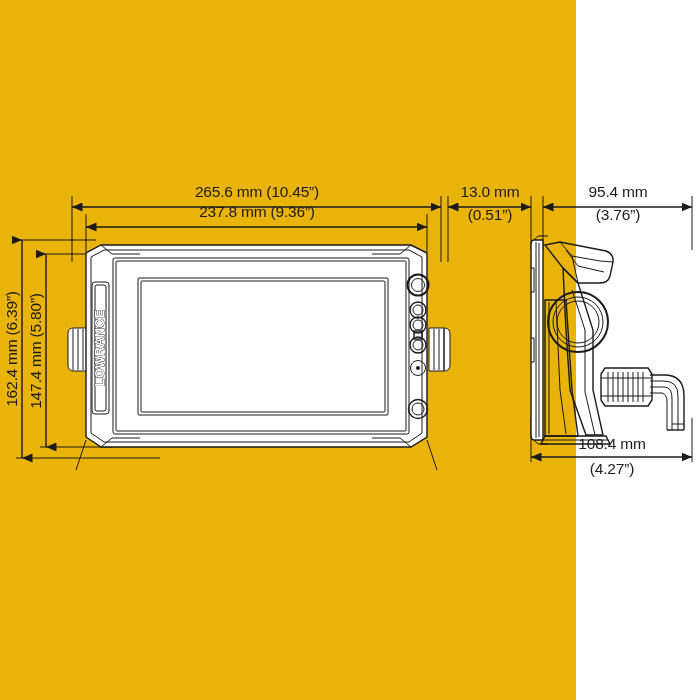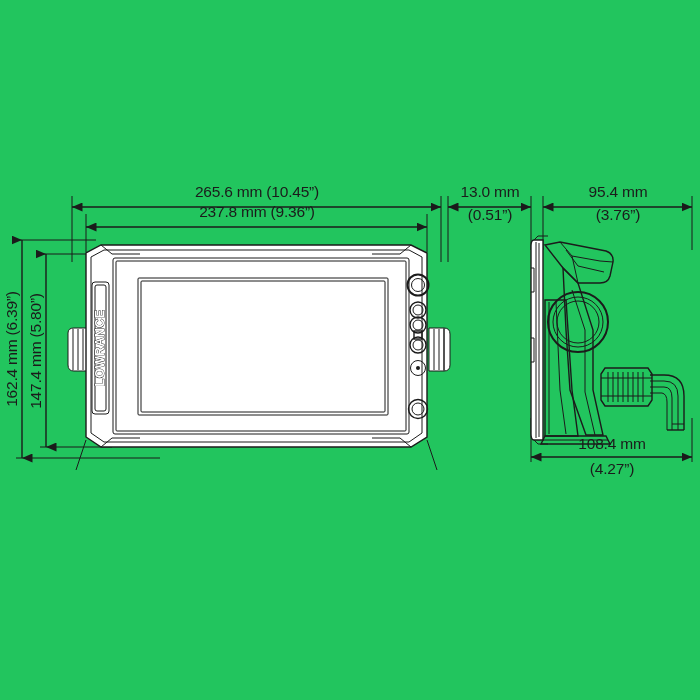--- a/index.html
+++ b/index.html
@@ -8,23 +8,23 @@
     background: #ffffff;
   }
   body {
     width: 700px;
     height: 700px;
     font-family: "Liberation Sans", sans-serif;
     overflow: hidden;
   }
   #sheet {
     position: relative;
-    width: 700px;
+    width: 576px;
     height: 700px;
-    background: #22c55e;
+    background: #eab308;
   }
   svg#drawing {
     position: absolute;
     left: 0;
     top: 0;
     width: 700px;
     height: 700px;
   }
   .dim-text {
     font-family: "Liberation Sans", sans-serif;

